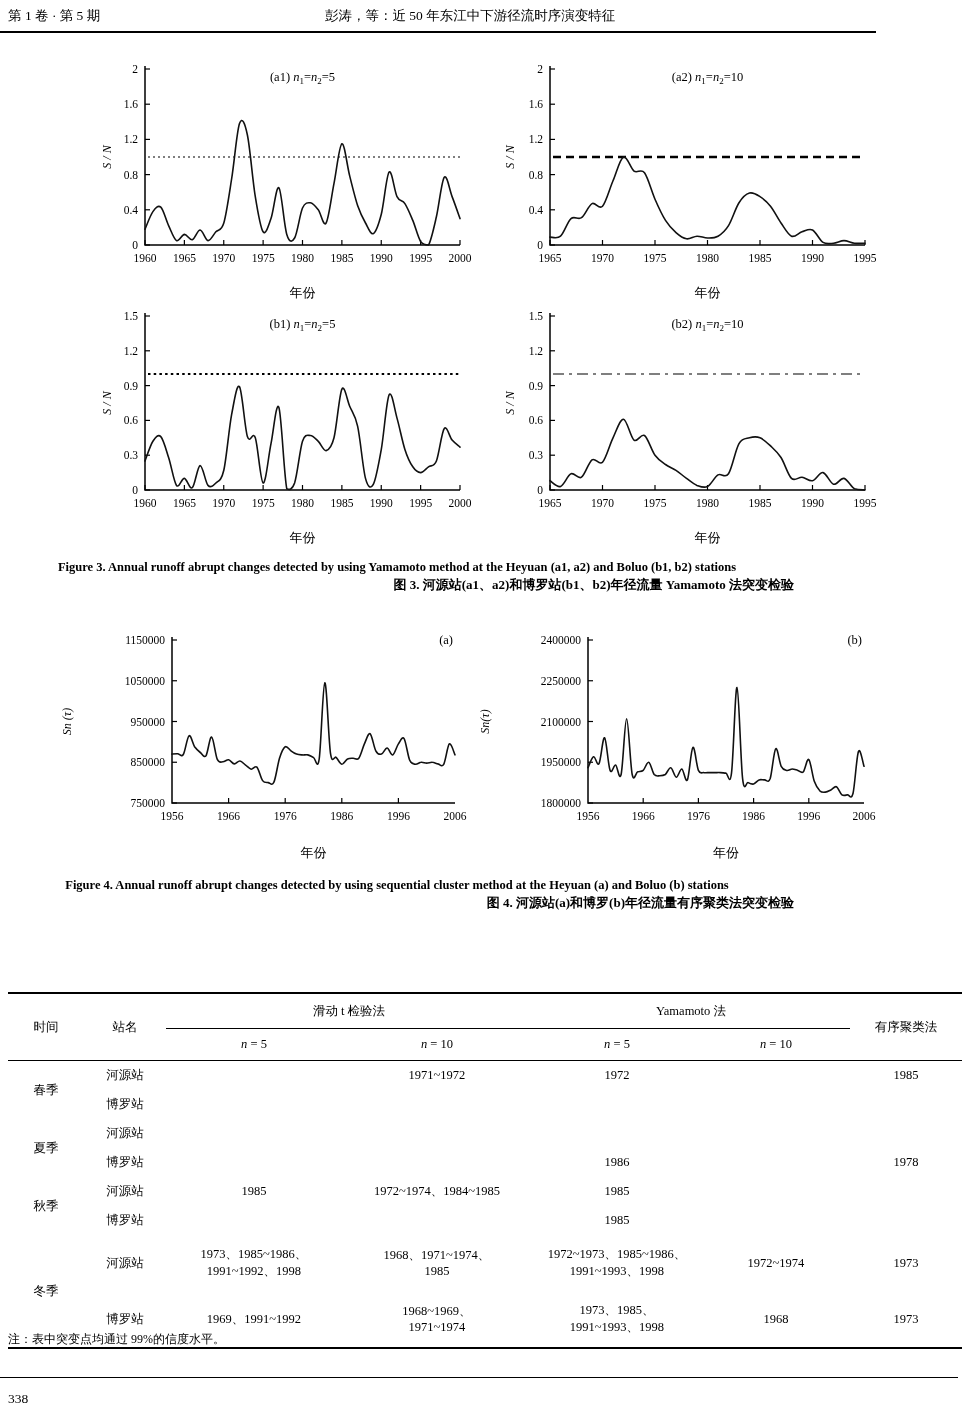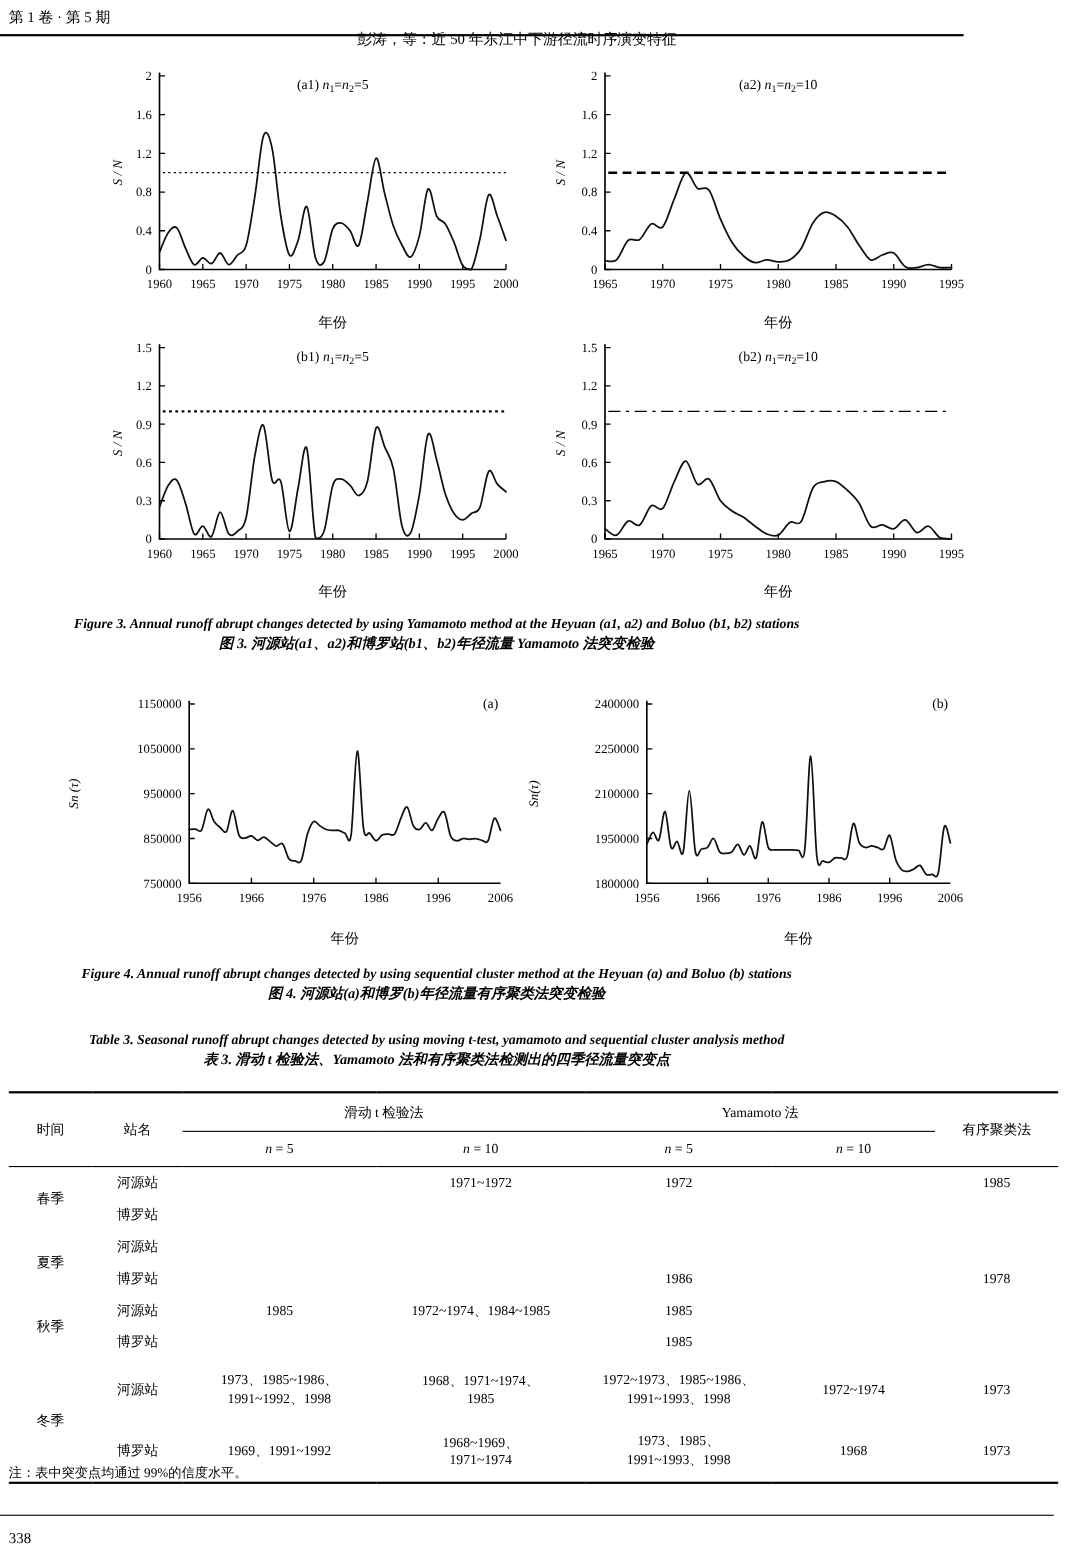--- a/index.html
+++ b/index.html
@@ -1,28 +1,28 @@
 <!DOCTYPE html>
 <html><head>
 <meta charset="utf-8">
 <style>
   html,body{margin:0;padding:0;background:#e8e8e8;}
   .page{position:relative;width:970px;height:1414px;background:#fff;margin:0 auto;
         font-family:"Liberation Serif","DejaVu Serif",serif;color:#000;overflow:hidden;}
   
   .header{position:absolute;top:0;left:0;width:876px;height:31px;border-bottom:2px solid #000;}
   .issue{position:absolute;left:8px;top:7px;font-size:13.5px;}
-  .running-title{position:absolute;left:0;width:940px;top:7px;text-align:center;font-size:13.5px;margin-top:20px;}
+  .running-title{position:absolute;left:0;width:940px;top:7px;text-align:center;font-size:13.5px;}
   
   .chart{position:absolute;}
   svg text{font-family:"Liberation Serif","DejaVu Serif",serif;fill:#000;}
   
-  .caption{position:absolute;left:0;width:794px;text-align:center;font-weight:bold;line-height:1.45;font-style:italic;}
+  .caption{position:absolute;left:0;width:794px;text-align:center;font-weight:bold;line-height:1.45;}
   .cap-en{font-size:12.5px;}
-  .cap-zh{font-size:13px;}
+  .cap-zh{font-size:13px;text-align:right;}
   
   .t3{position:absolute;top:992px;left:8px;width:954px;border-collapse:collapse;
       font-size:12.5px;text-align:center;border-top:2px solid #000;border-bottom:2px solid #000;}
   .t3 td{font-weight:normal;padding:2px 4px;vertical-align:middle;white-space:pre-line;}
   .t3 .grp{border-bottom:1px solid #000;height:30px;}
   .t3 .side{border-bottom:1px solid #000;text-align:center;}
   .t3 .sub{border-bottom:1px solid #000;height:27px;}
   .t3 tbody td{height:25px;}
   .t3 tr.tall td{height:52px;}
   .note{position:absolute;top:1331px;left:8px;font-size:12px;}
@@ -244,24 +244,20 @@
       <text x="11" y="103.5" text-anchor="middle" font-size="12" font-style="italic" transform="rotate(-90 11 103.5)">Sn(τ)</text>
       <text x="384" y="26" text-anchor="end" font-size="12.5">(b)</text>
       <path d="M110.0,149.7C110.9,147.9 113.7,139.5 115.5,138.8C117.4,138.1 119.2,148.8 121.0,145.6C122.9,142.4 124.7,118.7 126.6,119.8C128.4,120.9 130.2,147.9 132.1,152.4C133.9,156.9 135.8,146.3 137.6,147.0C139.4,147.6 141.3,164.2 143.1,156.5C145.0,148.8 146.8,100.8 148.6,100.8C150.5,100.8 152.3,147.6 154.2,156.5C156.0,165.3 157.8,154.4 159.7,153.8C161.5,153.1 163.4,154.0 165.2,152.4C167.0,150.8 168.9,143.6 170.7,144.3C172.6,144.9 174.4,154.2 176.2,156.5C178.1,158.7 179.9,157.8 181.8,157.8C183.6,157.8 185.4,157.8 187.3,156.5C189.1,155.1 191.0,149.2 192.8,149.7C194.6,150.1 196.5,159.0 198.3,159.2C200.2,159.4 202.0,150.6 203.8,151.0C205.7,151.5 207.5,165.5 209.4,161.9C211.2,158.3 213.0,130.9 214.9,129.3C216.7,127.7 218.6,148.2 220.4,152.4C222.2,156.6 224.1,154.2 225.9,154.6C227.8,154.9 229.6,154.6 231.4,154.6C233.3,154.6 235.1,154.6 237.0,154.6C238.8,154.6 240.6,154.5 242.5,154.6C244.3,154.7 246.2,155.0 248.0,155.1C249.8,155.2 251.7,169.4 253.5,155.1C255.4,140.9 257.2,68.6 259.0,69.5C260.9,70.4 262.7,144.7 264.6,160.6C266.4,176.4 268.2,163.7 270.1,164.6C271.9,165.5 273.8,166.4 275.6,166.0C277.4,165.5 279.3,162.6 281.1,161.9C283.0,161.2 284.8,162.1 286.6,161.9C288.5,161.7 290.3,165.8 292.2,160.6C294.0,155.3 295.8,132.7 297.7,130.7C299.5,128.6 301.4,144.7 303.2,148.3C305.0,151.9 306.9,151.9 308.7,152.4C310.6,152.9 312.4,151.0 314.2,151.0C316.1,151.0 317.9,151.9 319.8,152.4C321.6,152.9 323.4,155.6 325.3,153.8C327.1,151.9 329.0,139.9 330.8,141.5C332.6,143.1 334.5,158.1 336.3,163.3C338.2,168.5 340.0,171.0 341.8,172.8C343.7,174.6 345.5,174.3 347.4,174.1C349.2,174.0 351.0,172.9 352.9,172.0C354.7,171.1 356.6,167.9 358.4,168.7C360.2,169.5 362.1,175.5 363.9,176.8C365.8,178.2 367.6,177.1 369.4,176.8C371.3,176.6 373.1,182.7 375.0,175.5C376.8,168.2 378.6,137.9 380.5,133.4C382.3,128.9 385.1,145.8 386.0,148.3" stroke="#111" stroke-width="1.6" fill="none" stroke-linejoin="round" stroke-linecap="round"></path>
     </svg>
 
   <div class="caption" style="top:876px">
     <div class="cap-en">Figure 4. Annual runoff abrupt changes detected by using sequential cluster method at the Heyuan (a) and Boluo (b) stations</div>
     <div class="cap-zh">图 4. 河源站(a)和博罗(b)年径流量有序聚类法突变检验</div>
   </div>
 
-  <div class="caption" style="top:936px">
-    <div class="cap-en">Table 3. Seasonal runoff abrupt changes detected by using moving t-test, yamamoto and sequential cluster analysis method</div>
-    <div class="cap-zh">表 3. 滑动 t 检验法、Yamamoto 法和有序聚类法检测出的四季径流量突变点</div>
-  </div>
 
   <table class="t3">
     <colgroup>
       <col style="width:76px">
         <col style="width:82px">
         <col style="width:176px">
         <col style="width:190px">
       <col style="width:170px">
         <col style="width:148px">
         <col style="width:112px">

